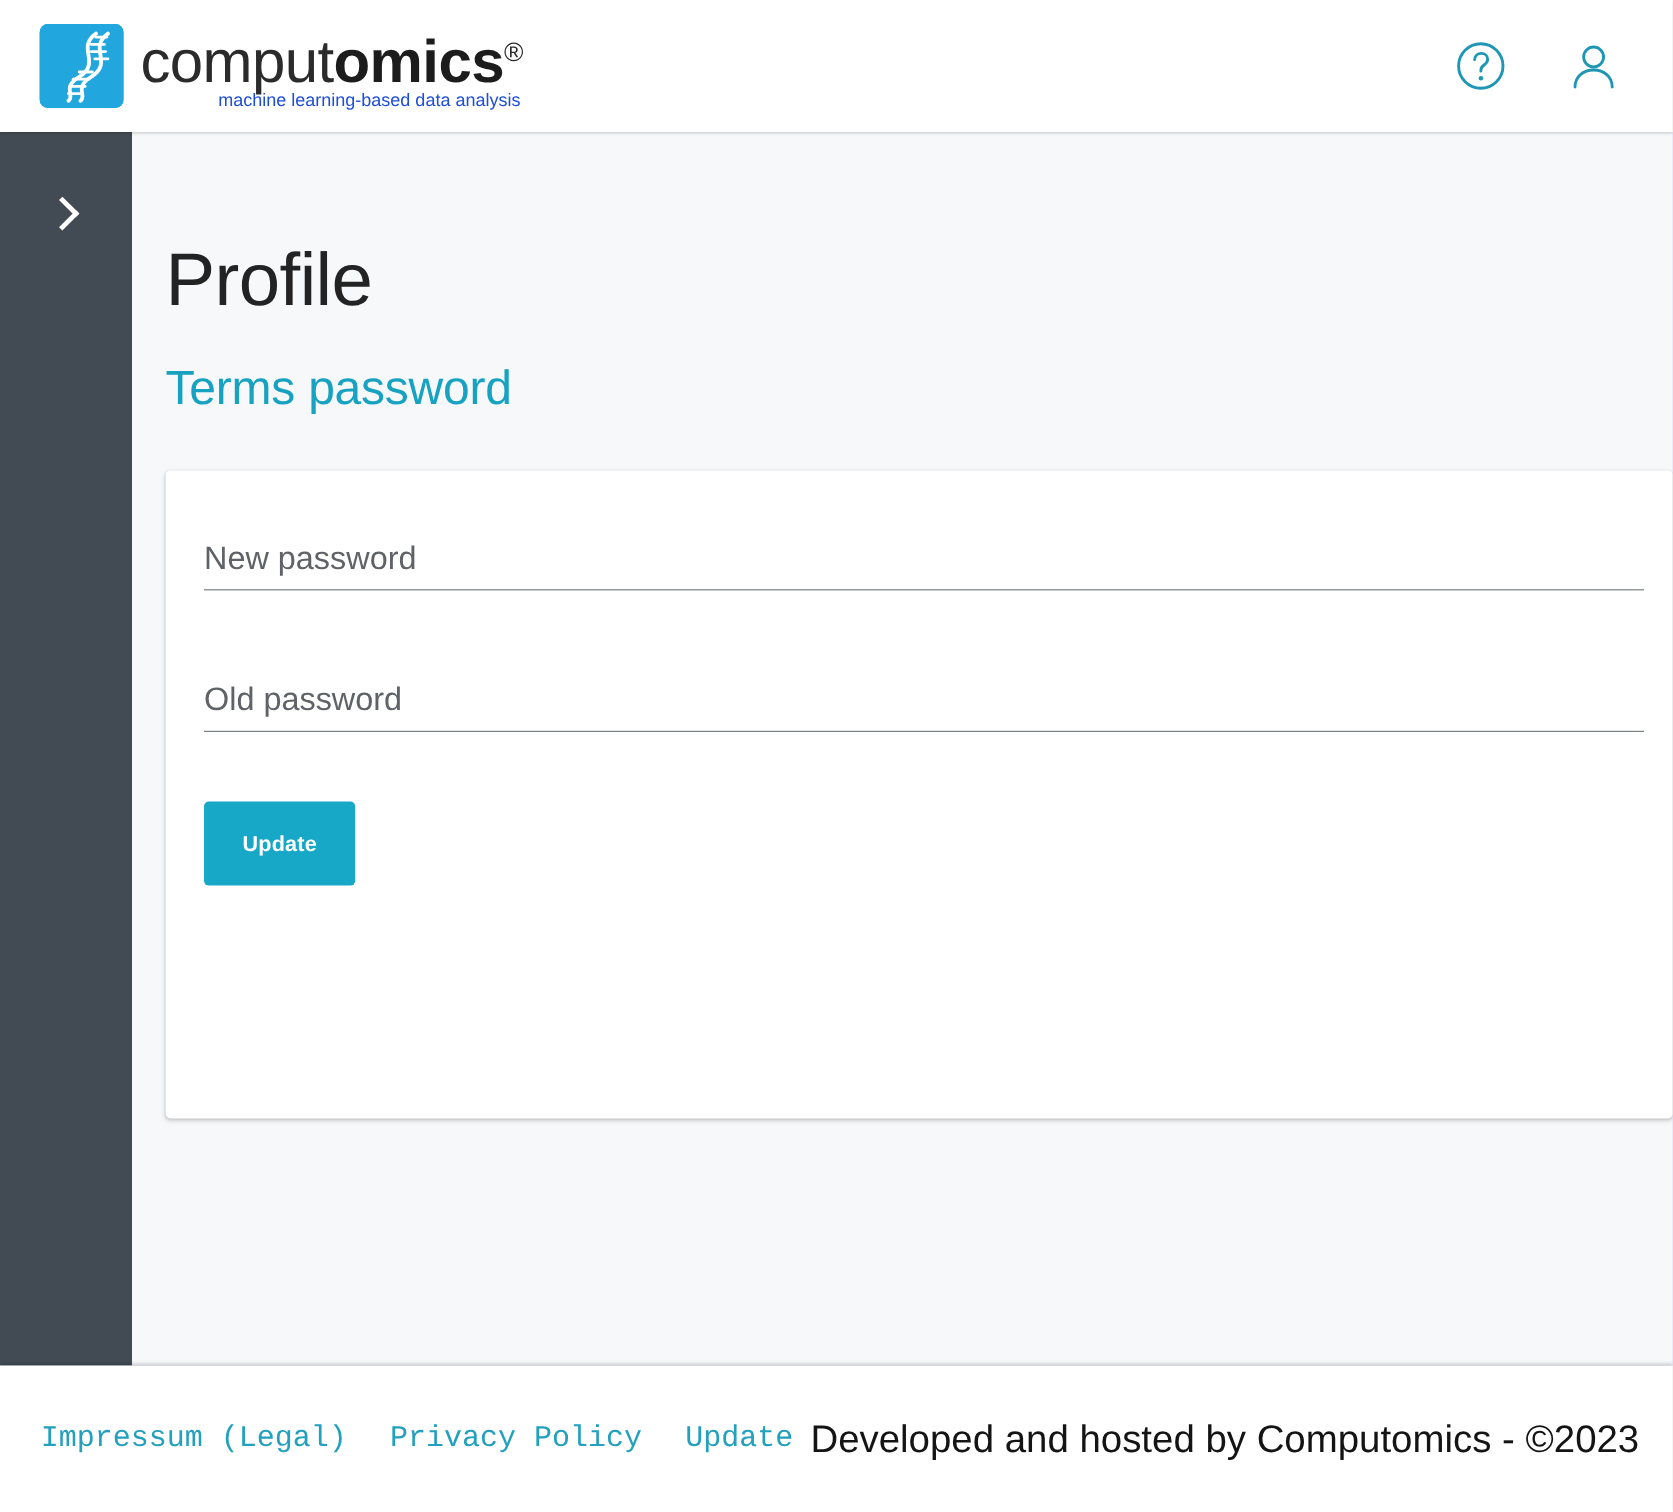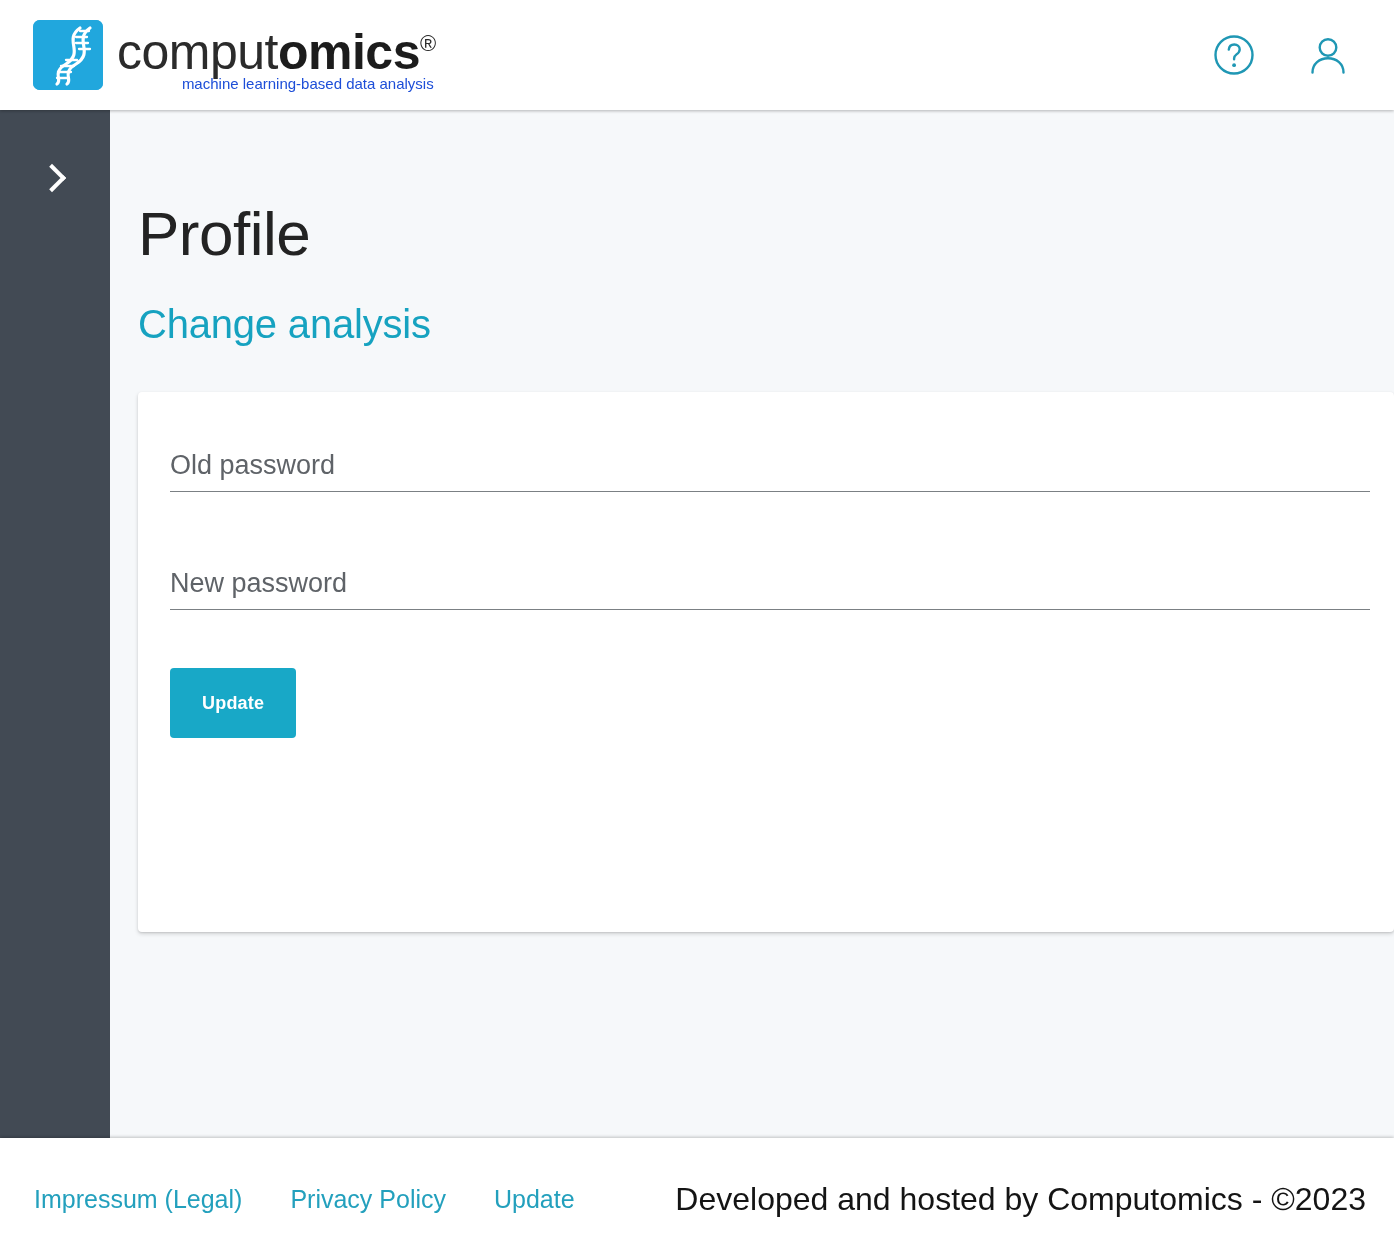--- a/index.html
+++ b/index.html
@@ -212,21 +212,22 @@
     align-items: center;
     justify-content: space-between;
     padding: 0 28px 0 34px;
     box-sizing: border-box;
     position: relative;
     z-index: 10;
   }
   .footer-links {
     display: flex;
     align-items: flex-start;
-    gap: 48px;
+    gap: 36px;
+    font-family: Liberation Mono, monospace;
   }
   .footer-link {
     color: #23a0bd;
     font-size: 25px;
     line-height: 30px;
     text-decoration: none;
     cursor: pointer;
     white-space: nowrap;
   }
   .footer-note {
@@ -286,28 +287,28 @@
 
   <div class="body-row">
     <div class="sidebar">
       <div class="sidebar-toggle">
         <span class="chevron"></span>
       </div>
     </div>
 
     <div class="main">
       <h1 class="page-title">Profile</h1>
-      <h2 class="section-title">Change analysis</h2>
+      <h2 class="section-title">Terms password</h2>
 
       <div class="card">
         <div class="field">
-          <input type="password" placeholder="Old password" style="">
+          <input type="password" placeholder="New password" style="">
         </div>
         <div class="field">
-          <input type="password" placeholder="New password" style="">
+          <input type="password" placeholder="Old password" style="">
         </div>
         <button class="btn-primary">Update</button>
       </div>
     </div>
   </div>
 
   <div class="footer">
     <div class="footer-links">
       <a class="footer-link">Impressum (Legal)</a>
       <a class="footer-link">Privacy Policy</a>

